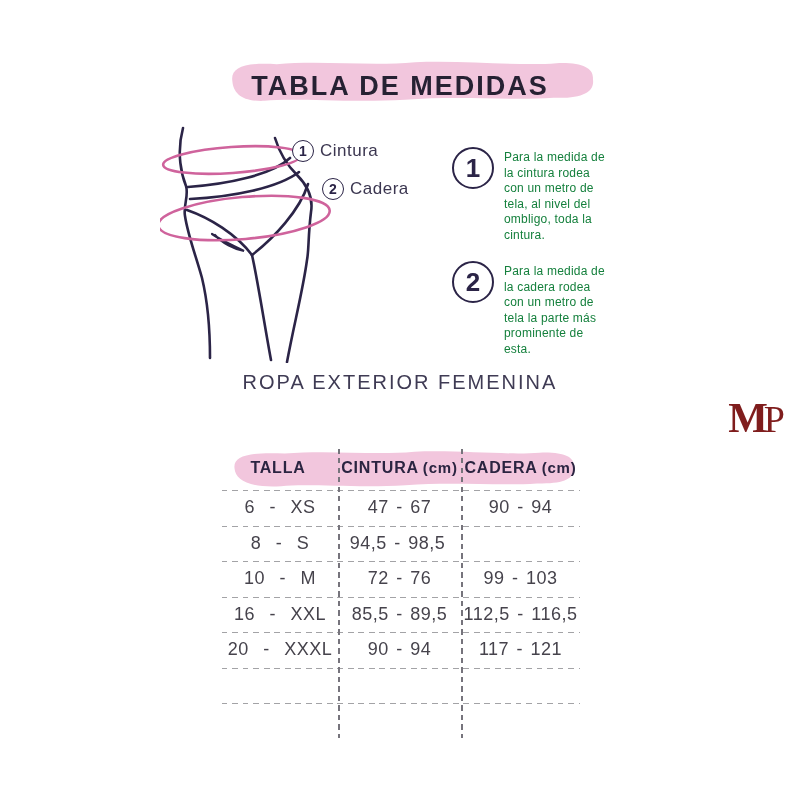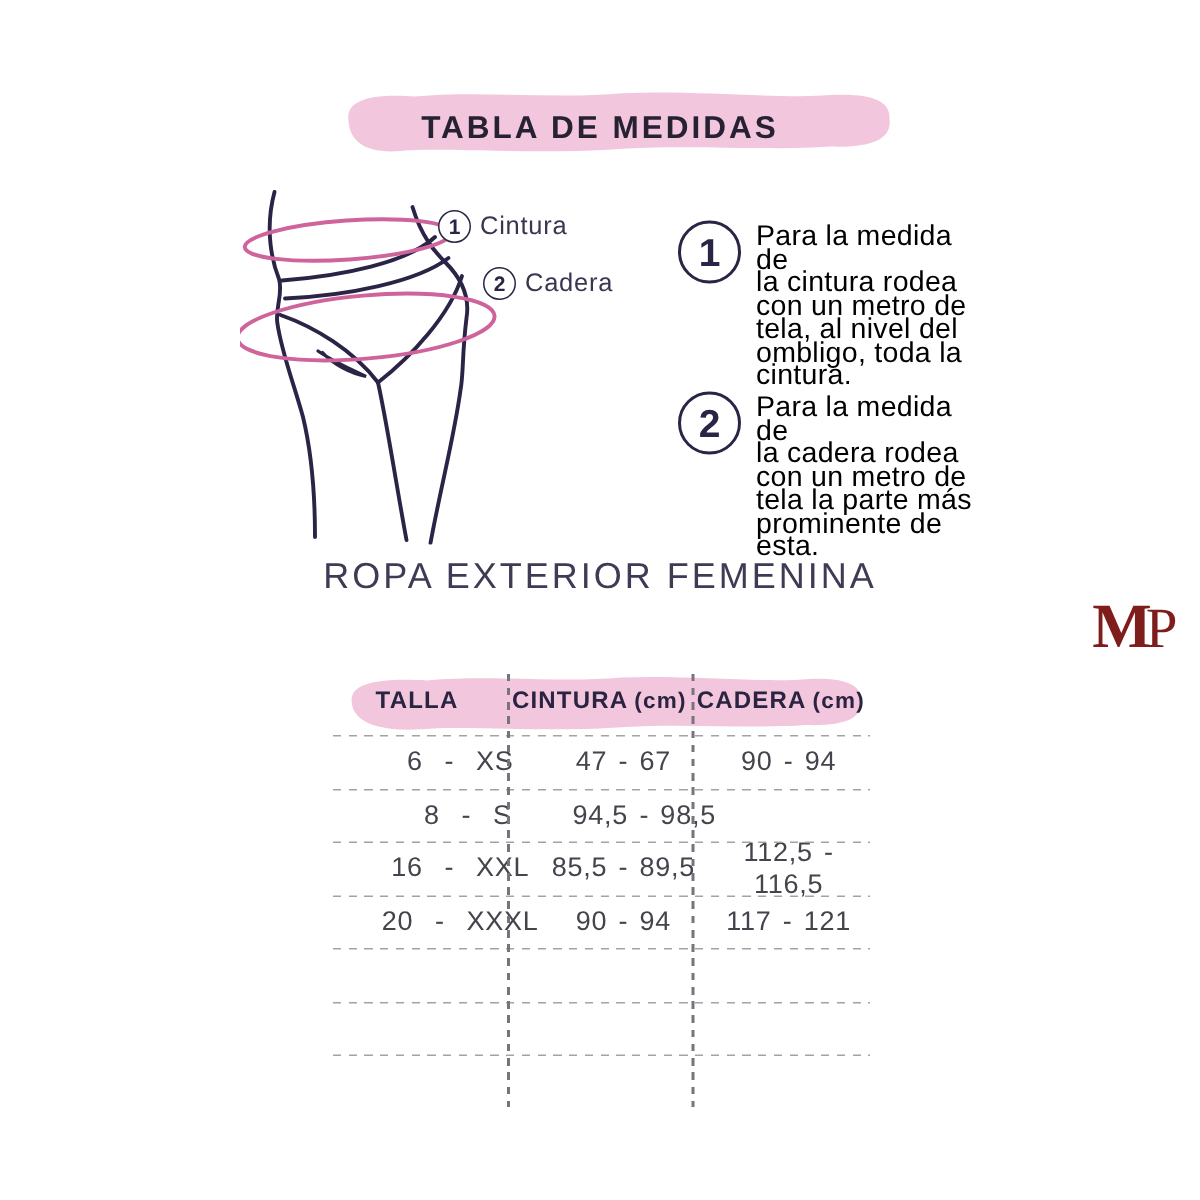--- a/index.html
+++ b/index.html
@@ -9,21 +9,21 @@
   .abs { position: absolute; }
 
   
   .title-banner {
     left: 198px; top: 58px; width: 404px; height: 46px;
     display: flex; align-items: center; justify-content: center;
   }
   .title-banner svg { position: absolute; inset: 0; width: 100%; height: 100%; }
   .title-text {
     position: relative; z-index: 1;
-    font-size: 21px; font-weight: bold; letter-spacing: 2px;
+    font-size: 27px; font-weight: bold; letter-spacing: 2px;
     color: #262133;
     margin-top: 10px;
   }
 
   
   .figure-svg { left: 160px; top: 118px; }
 
   .fig-label { display: flex; align-items: center; gap: 6px; }
   .fig-label-1 { left: 292px; top: 140px; }
   .fig-label-2 { left: 322px; top: 178px; }
@@ -40,28 +40,28 @@
   .instr-1 { left: 452px; top: 147px; }
   .instr-2 { left: 452px; top: 261px; }
   .circle-lg {
     width: 42px; height: 42px; border: 2.5px solid #2b2447; border-radius: 50%;
     display: flex; align-items: center; justify-content: center;
     font-size: 26px; font-weight: bold; color: #2b2447; background: #fff;
     flex: 0 0 auto;
   }
   .instr-text {
     white-space: pre-line;
-    font-size: 19px; line-height: 15.5px; color: #000000;
+    font-size: 12px; line-height: 15.5px; color: #15803d;
     letter-spacing: 0.2px; padding-top: 3px;
   }
 
   
   .section-title {
     left: 0; right: 0; top: 371px; text-align: center;
-    font-size: 24px; letter-spacing: 2px; color: #3f3b54;
+    font-size: 20px; letter-spacing: 2px; color: #3f3b54;
   }
   .brand {
     left: 0; right: 15px; top: 394px; text-align: right;
     font-family: "Liberation Serif", serif; color: #7f1d1d;
   }
   .brand-m { font-size: 42px; font-weight: bold; letter-spacing: -4px; }
   .brand-p { font-size: 38px; font-weight: normal; }
 
   
   .size-table { left: 222px; top: 446px; width: 358px; height: 292px; }
@@ -78,21 +78,21 @@
   }
   .th .unit { font-size: 15px; font-weight: bold; }
   .col1 { width: 116px; align-items: center; } .col2 { width: 123px; } .col3 { width: 119px; }
 
   .tbody { position: absolute; left: 0; top: 44px; width: 358px; }
   .trow { display: flex; height: 35.5px; align-items: center; }
   .td {
     text-align: center; font-size: 18px; color: #46434c;
     letter-spacing: 0.5px; word-spacing: 2px;
   }
-  .td-talla { word-spacing: 9px; margin-left: 32px; }
+  .td-talla { word-spacing: 9px; }
 
   .hsep {
     position: absolute; left: 0; width: 358px; height: 1.4px;
     background: repeating-linear-gradient(to right, #a3a3a6 0 5.5px, transparent 5.5px 10.5px);
   }
   .vsep {
     position: absolute; top: 3px; bottom: 0; width: 1.5px;
     background: repeating-linear-gradient(to bottom, #76747c 0 5px, transparent 5px 9.5px);
   }
 </style>
@@ -180,20 +180,25 @@
     <div class="trow">
       <div class="td td-talla col1">6 - XS</div>
       <div class="td col2">47 - 67</div>
       <div class="td col3">90 - 94</div>
     </div>
     <div class="trow">
       <div class="td td-talla col1">8 - S</div>
       <div class="td col3">94,5 - 98,5</div>
     </div>
     <div class="trow">
+      <div class="td td-talla col1">10 - M</div>
+      <div class="td col2">72 - 76</div>
+      <div class="td col3">99 - 103</div>
+    </div>
+    <div class="trow">
       <div class="td td-talla col1">16 - XXL</div>
       <div class="td col2">85,5 - 89,5</div>
       <div class="td col3">112,5 - 116,5</div>
     </div>
     <div class="trow">
       <div class="td td-talla col1">20 - XXXL</div>
       <div class="td col2">90 - 94</div>
       <div class="td col3">117 - 121</div>
     </div>
   </div>

